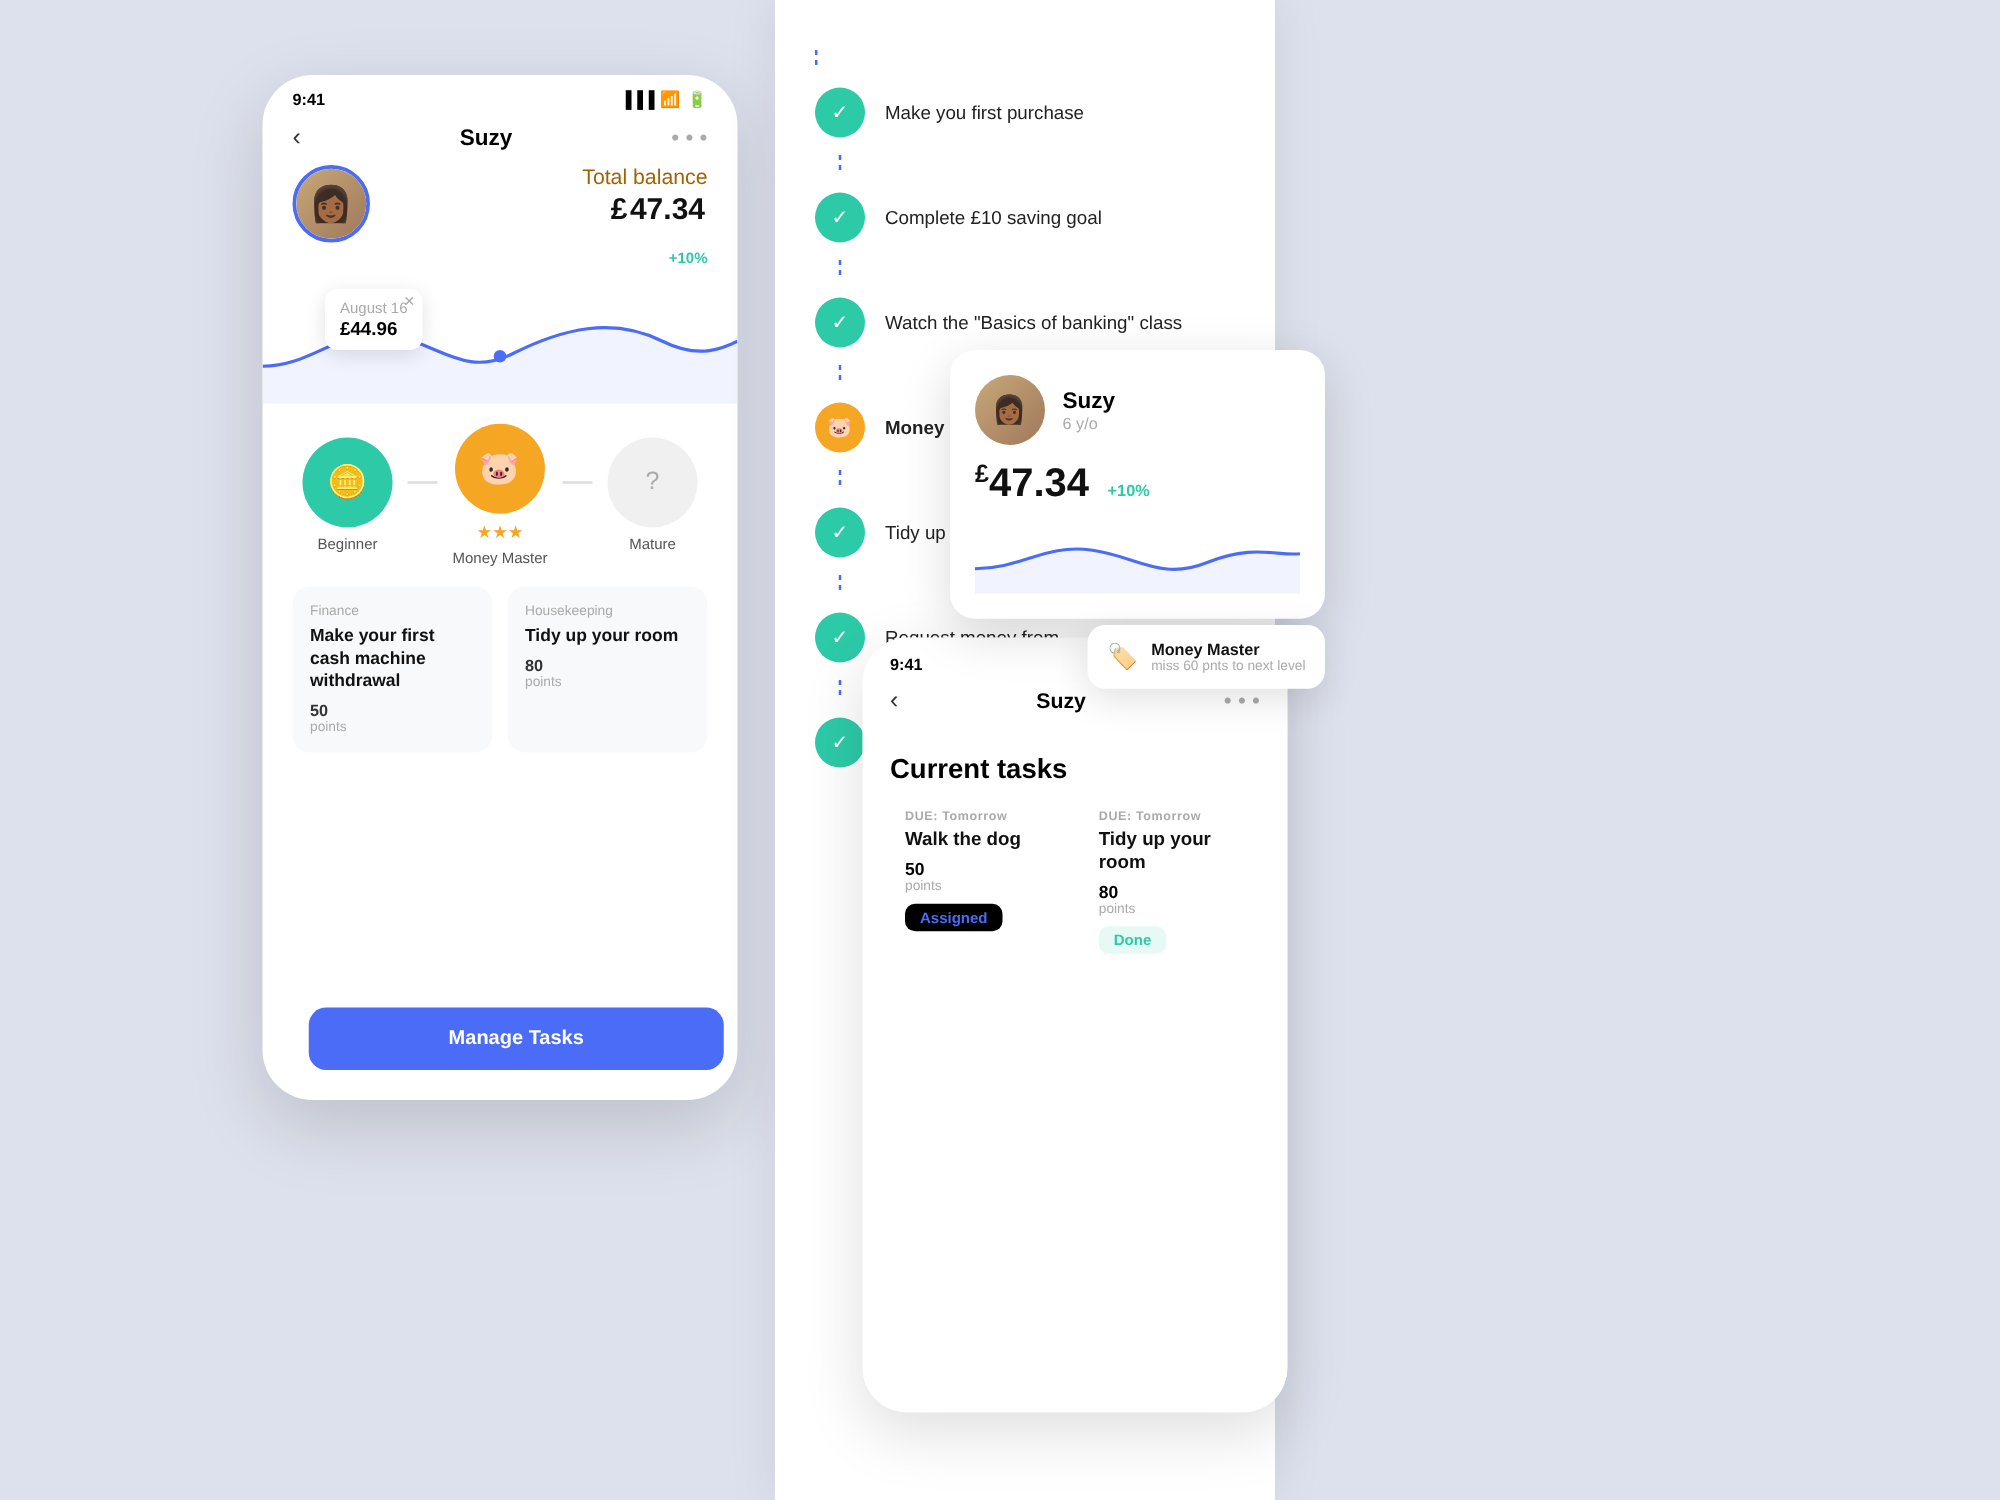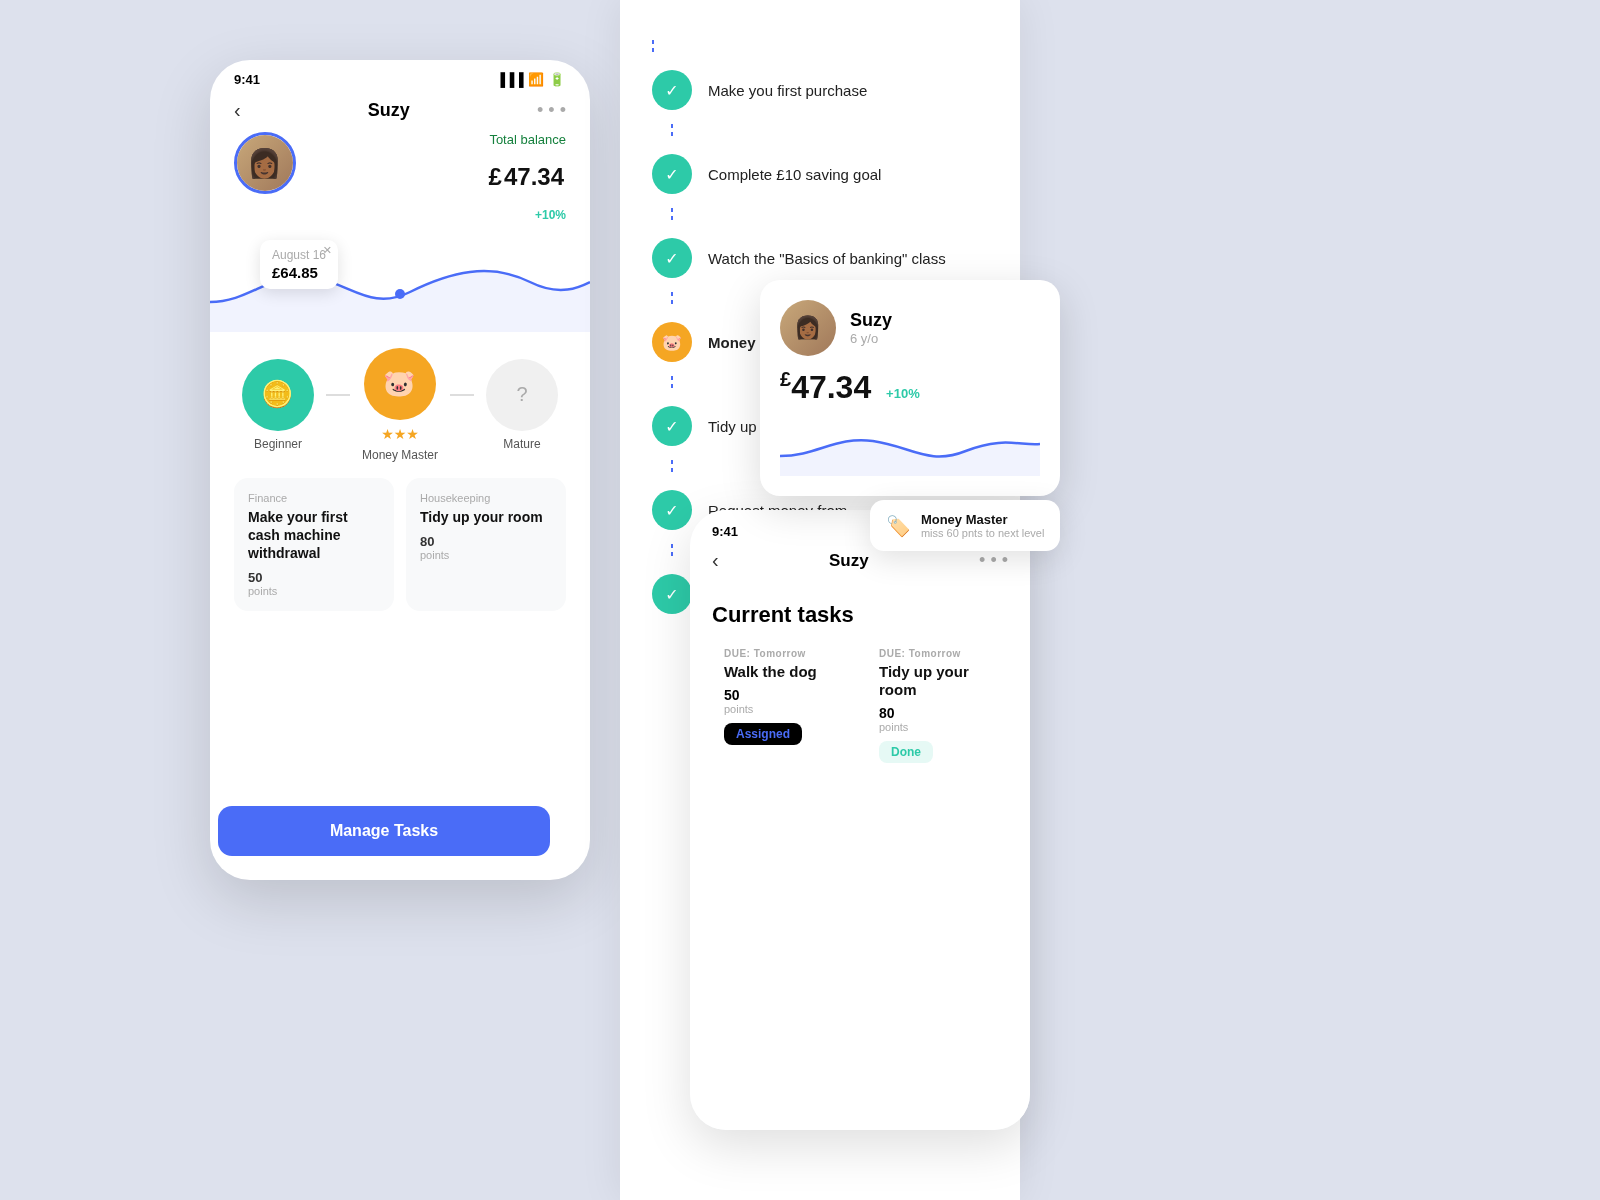--- a/index.html
+++ b/index.html
@@ -59,21 +59,21 @@
       flex-shrink: 0;
       background: #c8a87a;
     }
     .avatar-placeholder {
       width: 100%; height: 100%;
       background: linear-gradient(135deg, #c8a87a 0%, #a0785a 100%);
       display: flex; align-items: center; justify-content: center;
       font-size: 28px;
     }
     .balance-info { flex: 1; text-align: right; }
-    .balance-label { font-size: 13px; color: #15803d; margin-bottom: 16px; }
+    .balance-label { font-size: 17px; color: #a16207; margin-bottom: 2px; }
     .balance-amount { font-size: 38px; font-weight: 700; color: #111; }
     .balance-amount span { font-size: 24px; vertical-align: super; margin-right: 2px; }
     .balance-change { font-size: 12px; color: #2dcaa8; font-weight: 600; }
 
     .chart-area {
       position: relative;
       height: 100px;
       margin: 0 0 16px;
     }
     .chart-area svg { width: 100%; height: 100%; }
@@ -136,21 +136,21 @@
       background: #f8f9fa;
       border-radius: 14px;
       padding: 14px;
     }
     .task-category { font-size: 11px; color: #aaa; margin-bottom: 4px; }
     .task-name { font-size: 14px; font-weight: 700; color: #111; margin-bottom: 8px; line-height: 1.3; }
     .task-points { font-size: 13px; font-weight: 700; color: #333; }
     .task-points-label { font-size: 11px; color: #aaa; }
 
     .manage-btn {
-      margin: auto 8px 24px;
+      margin: auto 37px 24px;
       background: #4a6cf7;
       color: #fff;
       border: none;
       border-radius: 14px;
       padding: 16px;
       width: calc(100% - 48px);
       font-size: 16px;
       font-weight: 700;
       cursor: pointer;
       text-align: center;
@@ -334,21 +334,21 @@
   </div>
 
   <div class="chart-area">
     <svg viewBox="0 0 380 100" preserveAspectRatio="none">
       <path class="chart-fill" d="M0,70 C40,70 60,40 100,45 C140,50 160,80 200,60 C240,40 280,30 320,50 C350,65 370,55 380,50 L380,100 L0,100 Z"></path>
       <path class="chart-line" d="M0,70 C40,70 60,40 100,45 C140,50 160,80 200,60 C240,40 280,30 320,50 C350,65 370,55 380,50"></path>
       <circle cx="190" cy="62" r="5" fill="#4a6cf7"></circle>
     </svg>
     <div class="chart-tooltip">
       <div class="date">August 16</div>
-      <div class="amount">£64.85</div>
+      <div class="amount">£44.96</div>
       <span class="tooltip-close">✕</span>
     </div>
   </div>
 
   <div class="level-row">
     <div class="level-item">
       <div class="level-circle beginner">🪙</div>
       <div class="level-name">Beginner</div>
     </div>
     <div class="level-connector"></div>

